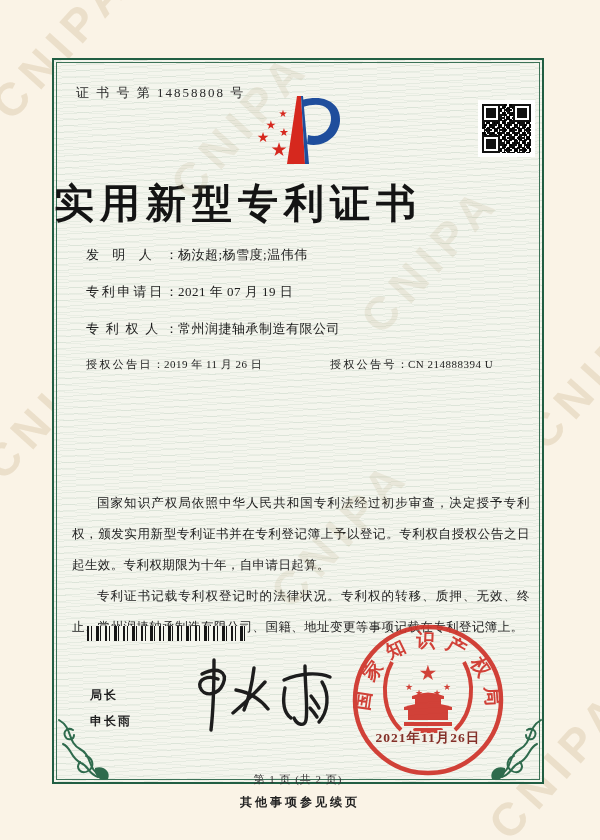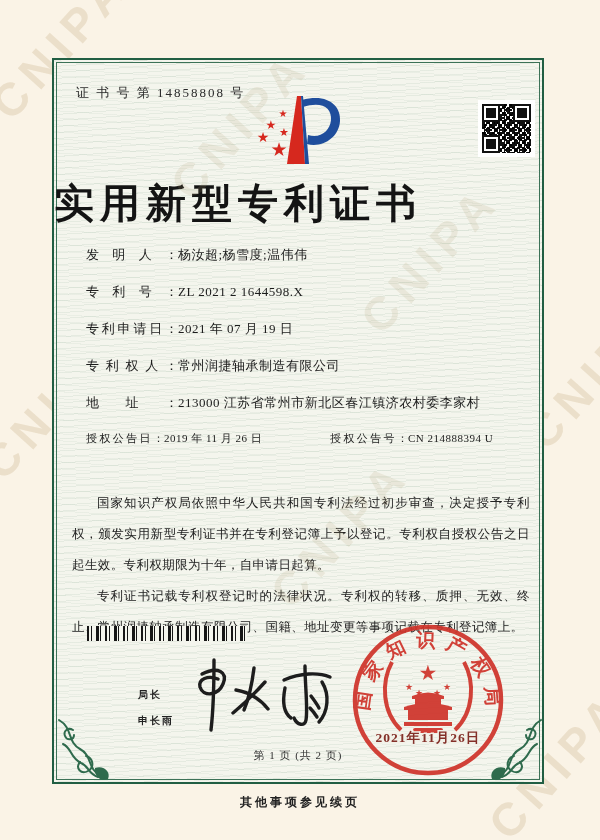--- a/index.html
+++ b/index.html
@@ -110,31 +110,31 @@
       #161616 0 2px, #f4f5ed 2px 4px,
       #161616 4px 5px, #f4f5ed 5px 9px,
       #161616 9px 12px, #f4f5ed 12px 13px,
       #161616 13px 14px, #f4f5ed 14px 18px);
   }
 
   
   .bureau {
     position:absolute; left:36px; top:622px;
     font-family:Liberation Sans, sans-serif;
-    font-size:10px; font-weight:700; color:#222;
-    line-height:26px; letter-spacing:2px;margin-left:48px;
+    font-size:12px; font-weight:700; color:#222;
+    line-height:26px; letter-spacing:2px;
   }
   .sig-svg { position:absolute; left:118px; top:590px; width:190px; height:88px; }
 
   
   .seal-svg { position:absolute; left:292px; top:558px; width:164px; height:164px; opacity:0.93; }
 
   
   .page-indicator {
-    position:absolute; left:0; top:688px; width:100%;
+    position:absolute; left:0; top:712px; width:100%;
     text-align:center; font-size:11px; letter-spacing:1px; color:#333;
   }
   .footer-note {
     position:absolute; left:0; top:794px; width:100%;
     text-align:center; font-size:12px; font-weight:700; letter-spacing:3px; color:#222;
     z-index:1;
   }
   .corner { position:absolute; width:58px; height:68px; z-index:3; }
   .corner.br { left:433px; top:656px; }
   .corner.bl { left:1px; top:656px; transform:scaleX(-1); }
@@ -178,34 +178,26 @@
   </div>
 
   <div class="title">实用新型专利证书</div>
 
   <div class="fields">
     <div class="field-row">
       <span class="f-label">发明人：</span>
       <span class="f-value">杨汝超;杨雪度;温伟伟</span>
     </div>
     <div class="field-row">
-      <span class="f-label">专利号：</span>
-      <span class="f-value">ZL 2021 2 1644598.X</span>
-    </div>
-    <div class="field-row">
       <span class="f-label">专利申请日：</span>
       <span class="f-value">2021 年 07 月 19 日</span>
     </div>
     <div class="field-row">
       <span class="f-label">专利权人：</span>
       <span class="f-value">常州润捷轴承制造有限公司</span>
-    </div>
-    <div class="field-row">
-      <span class="f-label">地址：</span>
-      <span class="f-value">213000 江苏省常州市新北区春江镇济农村委李家村</span>
     </div>
     <div class="grant-row">
       <span class="grant-pair first">
         <span class="f-label">授权公告日：</span>
         <span class="f-value">2019 年 11 月 26 日</span>
       </span>
       <span class="grant-pair second">
         <span class="f-label">授权公告号：</span>
         <span class="f-value">CN 214888394 U</span>
       </span>

